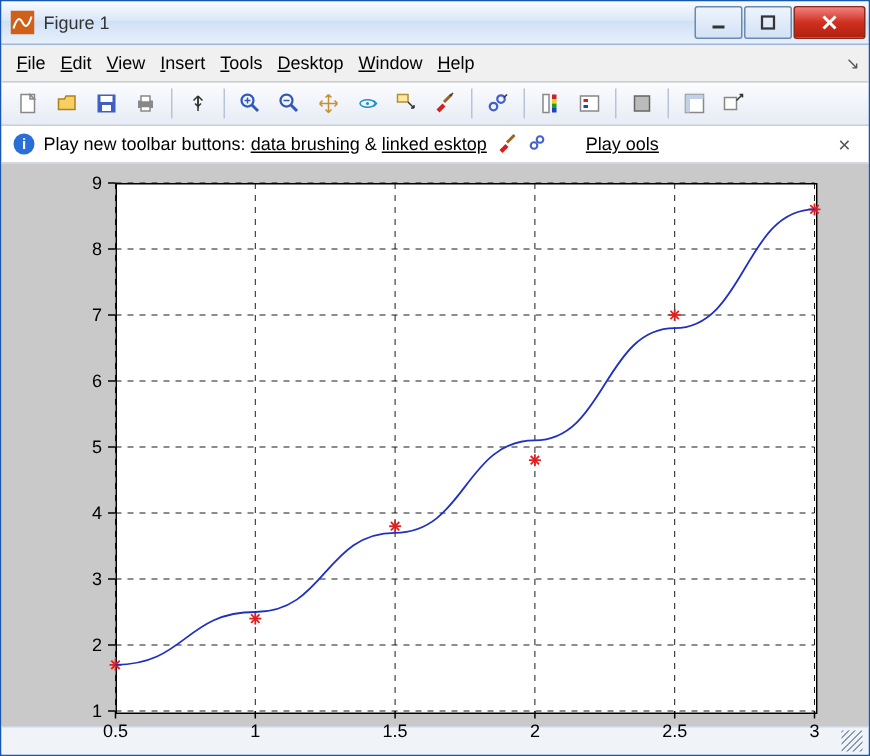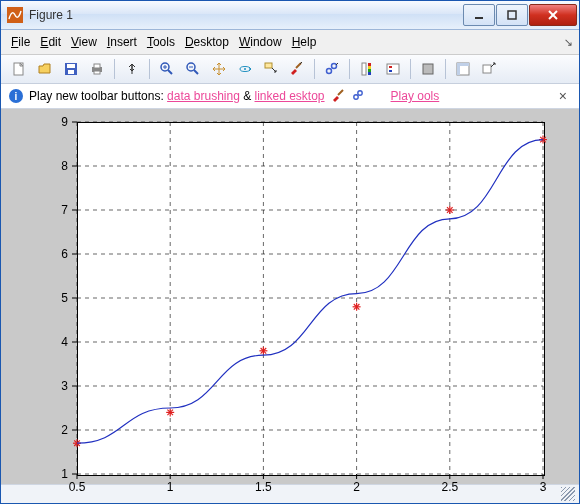--- a/index.html
+++ b/index.html
@@ -14,21 +14,21 @@
 .menubar{height:20px;background:#f0f0f0;display:flex;align-items:center;padding:2px 6px;gap:2px;border-bottom:1px solid #ccc;position:relative;}
 .menu-item{padding:1px 4px;cursor:default;}
 .menu-item .ul{text-decoration:underline;}
 .menubar .spacer{flex:1;}
 .menubar .corner{font-size:11px;color:#555;}
 .toolbar{height:28px;background:linear-gradient(#fbfcfe,#e6ecf5);display:flex;align-items:center;padding:0 6px;gap:2px;border-bottom:1px solid #c6cfdd;}
 .tbtn{width:22px;height:22px;display:flex;align-items:center;justify-content:center;border:1px solid transparent;border-radius:2px;}
 .tsep{width:1px;height:20px;background:#b7c3d6;margin:0 3px;}
 .infobar{height:24px;background:#fff;border-bottom:1px solid #cfd6e2;display:flex;align-items:center;padding:0 8px;gap:6px;font-size:12px;}
 .infobar .info-icon{width:14px;height:14px;border-radius:50%;background:#2a6fd6;color:#fff;display:flex;align-items:center;justify-content:center;font-weight:bold;font-size:10px;}
-.infobar a{color:#ec4899;text-decoration:underline;}
+.infobar a{color:#000000;text-decoration:underline;}
 .infobar .spacer{flex:1;}
 .infobar .close-x{font-size:14px;color:#555;cursor:default;padding:0 4px;}
 .canvas-area{flex:1;background:#c9c9c9;position:relative;}
 .plot-bg{position:absolute;left:76px;top:13px;width:466px;height:352px;background:#fff;border:1px solid #000;}
 svg.plot{position:absolute;left:0;top:0;width:580px;height:420px;}
 .statusbar{height:18px;background:#f0f3f8;border-top:1px solid #cfd6e2;display:flex;align-items:center;justify-content:flex-end;padding-right:4px;}
 .resize-grip{width:14px;height:14px;background:repeating-linear-gradient(135deg,#8a98ae 0 1px,transparent 1px 3px);}
 </style>
 </head>
 <body>

